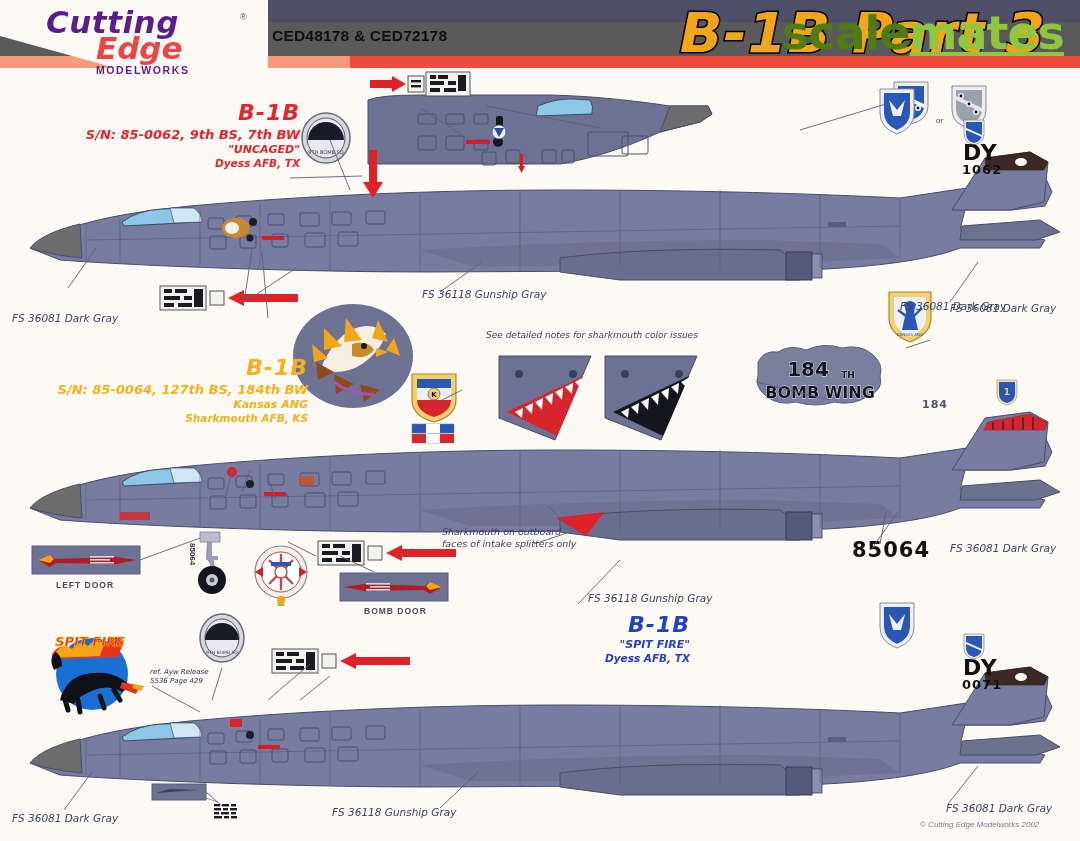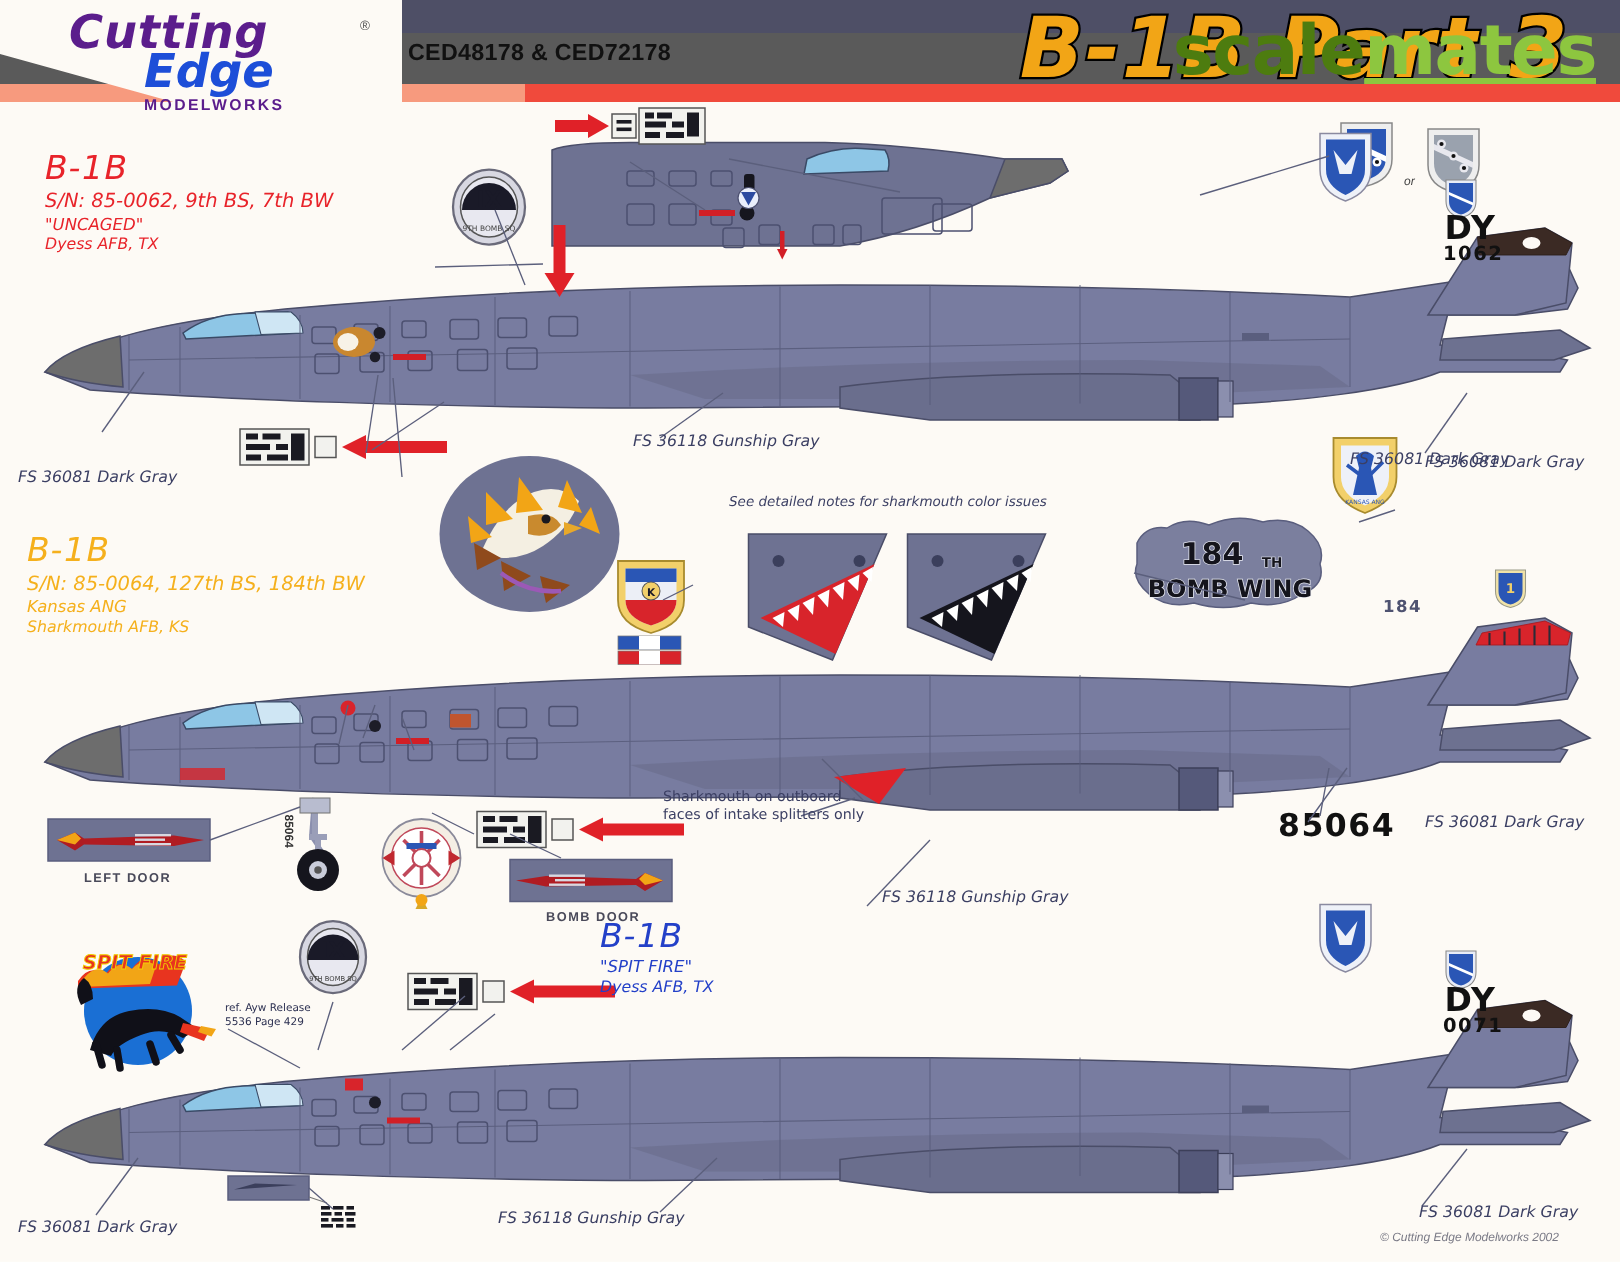--- a/index.html
+++ b/index.html
@@ -25,21 +25,21 @@
   }
   .logo-cut{
     position:absolute;left:46px;top:4px;
     font-family:"DejaVu Sans",sans-serif;
     font-style:italic;font-weight:bold;font-size:31px;color:#5b1d8c;
     letter-spacing:.5px;
   }
   .logo-edge{
     position:absolute;left:96px;top:30px;
     font-family:"DejaVu Sans",sans-serif;
-    font-style:italic;font-weight:bold;font-size:31px;color:#1d4ed8;
+    font-style:italic;font-weight:bold;font-size:31px;color:#ef4444;
   }
   .logo-reg{position:absolute;left:240px;top:12px;font-size:9px;color:#555;}
   .logo-mw{position:absolute;left:96px;top:64px;font-size:10.5px;font-weight:bold;color:#5b1d8c;letter-spacing:1.6px;}
   .kit-no{position:absolute;left:272px;top:27px;font-size:15.5px;font-weight:bold;color:#111;letter-spacing:.2px;}
 
   .title-wrap{position:absolute;right:10px;top:2px;width:600px;height:66px;}
   .title-b1b{
     position:absolute;right:24px;top:-2px;
     font-family:"DejaVu Sans",sans-serif;
     font-size:56px;font-weight:bold;font-style:italic;
@@ -56,36 +56,36 @@
   }
   .wm .s1{color:#4d7c0f;}
   .wm .s2{color:#8dc63f;text-decoration:underline;}
 
   
   .cap{
     position:absolute;font-family:"DejaVu Sans",sans-serif;
     font-style:italic;font-size:10.5px;color:#3b3f63;white-space:nowrap;
   }
   .cap.small{font-size:9px;}
-  .titleblk{position:absolute;text-align:left;font-family:"DejaVu Sans",sans-serif;font-style:italic;font-weight:normal;white-space:nowrap;}
+  .titleblk{position:absolute;text-align:right;font-family:"DejaVu Sans",sans-serif;font-style:italic;font-weight:bold;white-space:nowrap;}
   .titleblk .t1{font-size:22px;letter-spacing:1px;}
   .titleblk .t2{font-size:13px;margin-top:2px;}
   .titleblk .t3{font-size:11px;margin-top:1px;}
   .titleblk .t4{font-size:10.5px;margin-top:1px;}
   .red{color:#e8232a;}
   .yel{color:#f5b01c;}
   .blu{color:#2340c8;}
 
   
   .planewrap{position:absolute;}
   .doorlabel{position:absolute;font-size:8.5px;font-weight:bold;color:#4a4a5a;letter-spacing:1px;white-space:nowrap;}
   .tailnum{position:absolute;font-family:"DejaVu Sans",sans-serif;font-weight:bold;font-size:19px;color:#111;letter-spacing:1px;}
   .copy{position:absolute;font-size:8px;font-style:italic;color:#7a7a86;white-space:nowrap;}
   .orlbl{position:absolute;font-size:8px;font-style:italic;color:#444;}
-  .note2{position:absolute;font-family:"DejaVu Sans",sans-serif;font-size:9.5px;color:#3b3f63;line-height:12px;}
+  .note2{position:absolute;font-family:"DejaVu Sans",sans-serif;font-style:italic;font-size:9.5px;color:#3b3f63;line-height:12px;}
   svg{display:block;overflow:visible;}
 </style>
 </head>
 <body>
 
 <div id="sheet">
 
   <div class="hdr">
     <div class="hdr-band-dark"></div>
     <div class="hdr-band-gray"></div>

